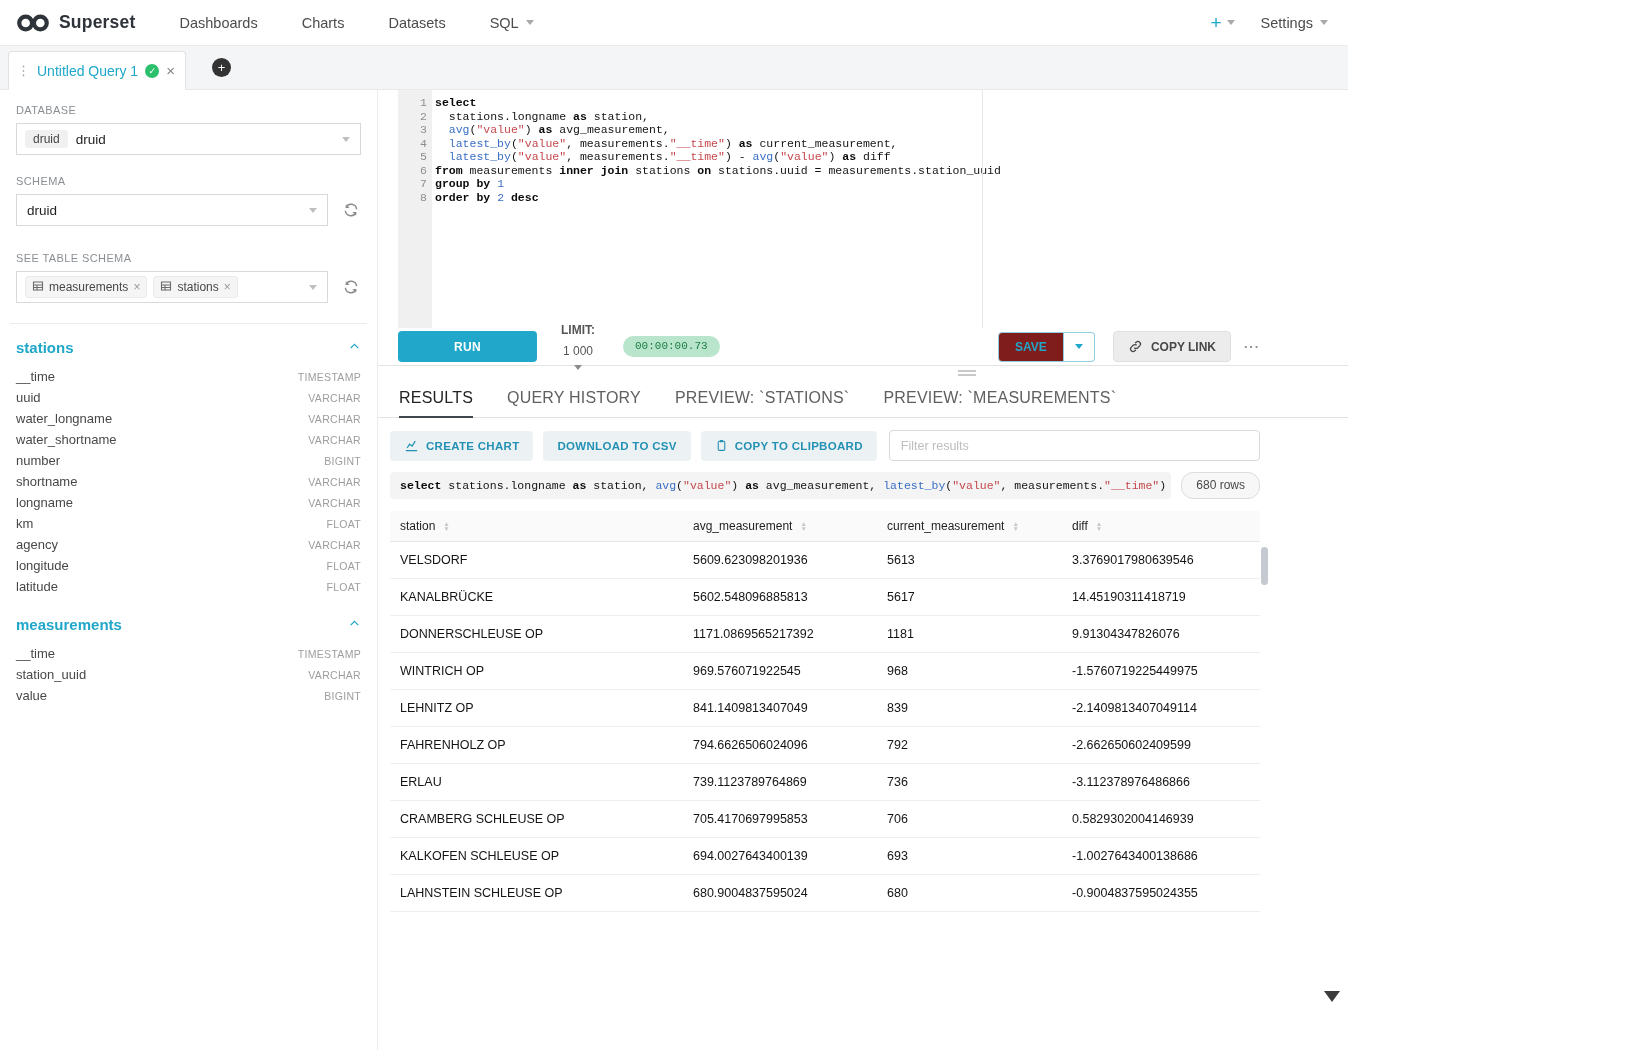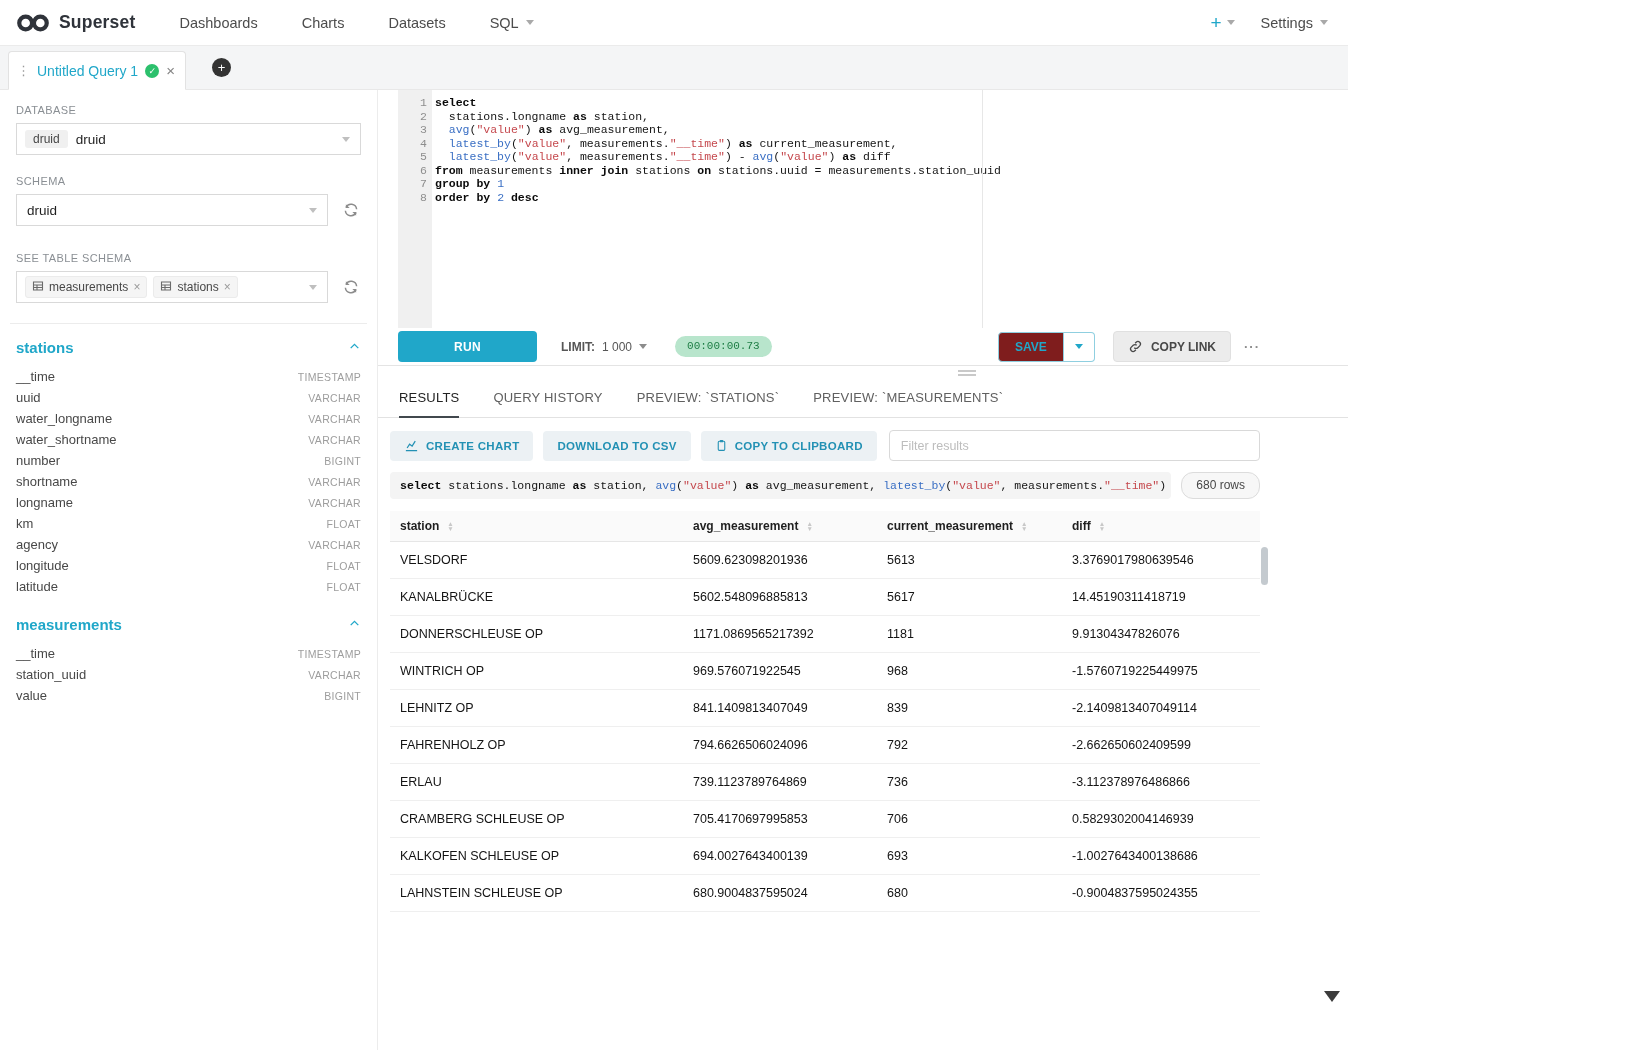--- a/index.html
+++ b/index.html
@@ -63,58 +63,58 @@
   .print-margin { position:absolute; left:550px; top:0; bottom:0; width:1px; background:#e7e7e7; }
   .tk-kw { font-weight:bold; color:#0a0a0a; }
   .tk-fn { color:#3a6fc4; }
   .tk-num { color:#3a6fc4; }
   .tk-str { color:#c5484d; }
   .tk-pl { color:#141414; }
 
   
   .editor-toolbar { height:38px; flex:0 0 38px; display:flex; align-items:center; padding:0 88px 0 20px; border-bottom:1px solid #e4e4e4; }
   .run-btn { width:139px; height:31px; background:#20a7c9; color:#fff; border:none; border-radius:4px; font-weight:bold; font-size:12px; letter-spacing:.3px; font-family:inherit; cursor:pointer; }
-  .limit { display:flex; align-items:center; gap:7px; margin-left:24px; font-size:12px; color:#565656; cursor:pointer; }
+  .limit { display:flex; align-items:center; gap:7px; margin-left:24px; font-size:12px; color:#565656; cursor:pointer;flex-direction:column; }
   .limit-label { font-weight:bold; }
   .limit .caret { border-top-color:#8c8c8c; }
   .timer { margin-left:28px; height:21px; padding:0 12px; border-radius:11px; background:#b8e5cc; color:#1e7e45; font:11px/21px "Liberation Mono", monospace; }
   .toolbar-right { margin-left:auto; display:flex; align-items:center; }
   .save-split { display:flex; height:30px; }
   .save-main { display:flex; align-items:center; padding:0 16px; border:1px solid #8fcfe0; border-radius:4px 0 0 4px; color:#20a7c9; font-size:12px; font-weight:bold; background:#7f1d1d; cursor:pointer; }
   .save-caret { width:31px; display:flex; align-items:center; justify-content:center; border:1px solid #8fcfe0; border-left:none; border-radius:0 4px 4px 0; background:#fff; cursor:pointer; }
   .save-caret .caret { border-top-color:#20a7c9; }
   .copy-link { margin-left:18px; height:31px; display:flex; align-items:center; gap:8px; padding:0 14px; background:#ececec; border:1px solid #e0e0e0; border-radius:4px; font-size:12px; font-weight:bold; color:#484848; cursor:pointer; }
   .more-dots { margin-left:13px; color:#8c8c8c; font-size:13px; letter-spacing:1px; font-weight:bold; cursor:pointer; }
 
   
   .resize-strip { height:12px; flex:0 0 12px; position:relative; }
   .grip { position:absolute; left:580px; top:4px; width:18px; cursor:row-resize; }
   .grip span { display:block; height:1.5px; background:#c9c9c9; margin-bottom:2.5px; }
 
   
   .south-tabs { height:40px; flex:0 0 40px; display:flex; gap:34px; padding:0 88px 0 21px; border-bottom:1px solid #e2e2e2; }
-  .south-tab { font-size:13px; letter-spacing:.2px; color:#606060; display:flex; align-items:center; position:relative; cursor:pointer; white-space:nowrap; }
+  .south-tab { font-size:16px; letter-spacing:.2px; color:#606060; display:flex; align-items:center; position:relative; cursor:pointer; white-space:nowrap; }
   .south-tab.active { color:#222; }
   .south-tab.active::after { content:""; position:absolute; left:0; right:0; bottom:-1px; height:2px; background:#41484e; }
 
   
   .results-actions { display:flex; align-items:center; gap:10px; margin:12px 0 11px; padding:0 88px 0 12px; }
   .res-btn { height:30px; display:flex; align-items:center; gap:7px; padding:0 14px; background:#ecf1f4; color:#2391b4; border:none; border-radius:4px; font-size:11.5px; font-weight:bold; letter-spacing:.3px; font-family:inherit; cursor:pointer; white-space:nowrap; }
   .filter-input { flex:1; height:31px; border:1px solid #d9d9d9; border-radius:4px; padding:0 11px; font-size:12.5px; color:#333; font-family:inherit; margin-left:2px; }
   .filter-input::placeholder { color:#bdbdbd; }
 
   
   .query-preview-row { display:flex; align-items:center; gap:10px; padding:0 88px 0 12px; margin-bottom:12px; }
   .query-preview { flex:1; height:27px; background:#f4f4f4; border-radius:4px; padding:0 10px; font:11.5px/27px "Liberation Mono", monospace; white-space:pre; overflow:hidden; }
   .rows-badge { flex:0 0 auto; height:27px; padding:0 14px; background:#f7f7f7; border:1px solid #dcdcdc; border-radius:12px; font-size:12px; color:#484848; line-height:25px; }
 
   
   .results-table { margin:0 88px 0 12px; }
   .rt-header { display:flex; background:#fafafa; border-bottom:1px solid #e6e6e6; height:31px; align-items:center; }
-  .rt-hcell { display:flex; align-items:center; gap:8px; padding:0 10px; font-weight:bold; color:#1f1f1f; font-size:12px; cursor:pointer; }
+  .rt-hcell { display:flex; align-items:center; gap:8px; padding:0 10px; font-weight:normal; color:#1f1f1f; font-size:12px; cursor:pointer; }
   .sort-icon { display:flex; flex-direction:column; color:#c8c8c8; font-size:6.5px; line-height:5px; }
   .rt-row { display:flex; height:37px; align-items:center; border-bottom:1px solid #efefef; background:#fff; }
   .rt-cell { padding:0 10px; color:#141414; font-size:12.5px; white-space:nowrap; overflow:hidden; }
   .c0 { width:293px; flex:0 0 293px; }
   .c1 { width:194px; flex:0 0 194px; }
   .c2 { width:185px; flex:0 0 185px; }
   .c3 { flex:1; }
 
   
   .v-scroll-thumb { position:absolute; right:80px; top:457px; width:7px; height:38px; background:#c4cacf; border-radius:4px; cursor:grab; }

